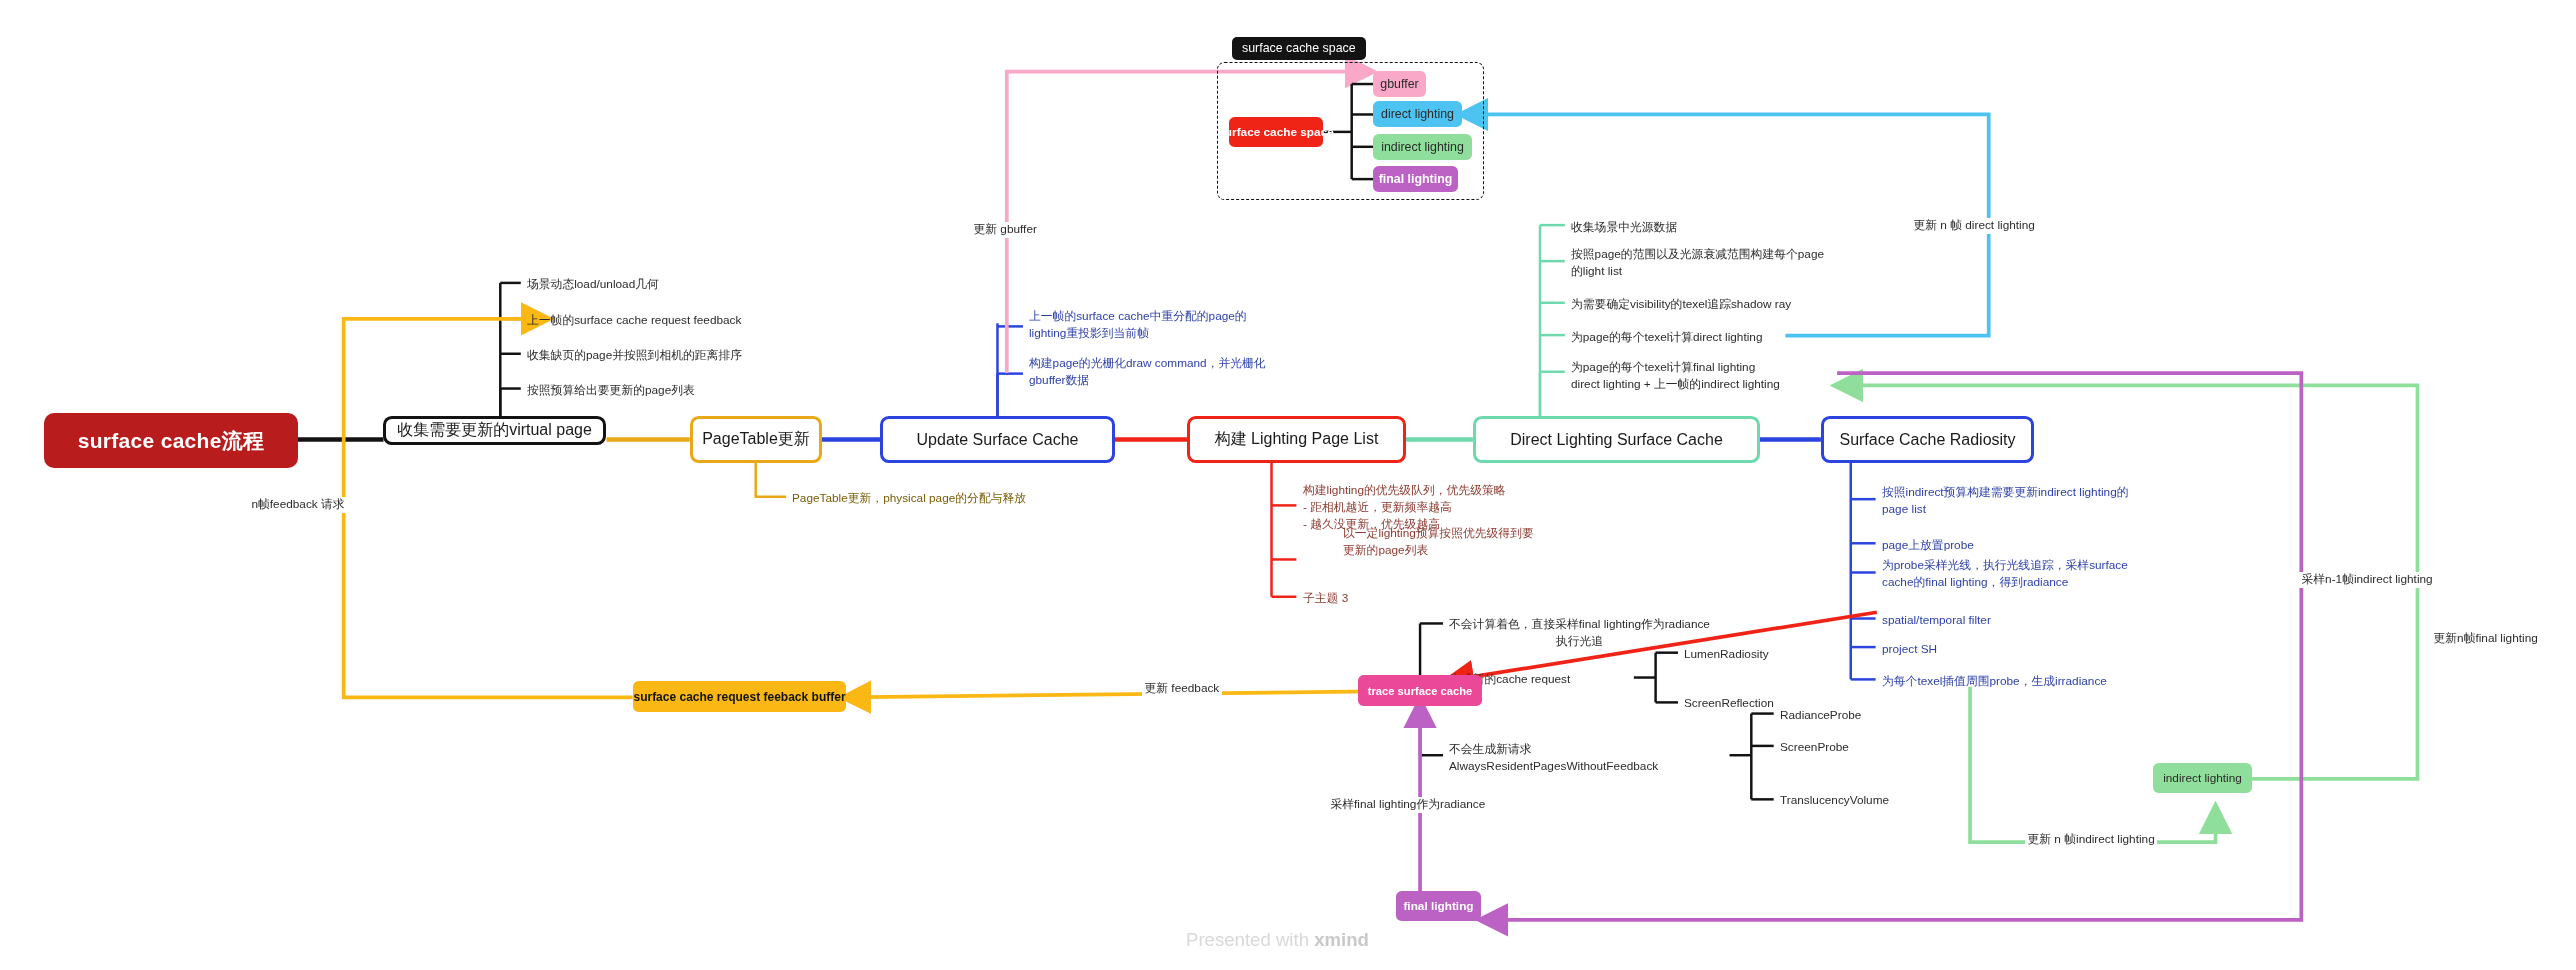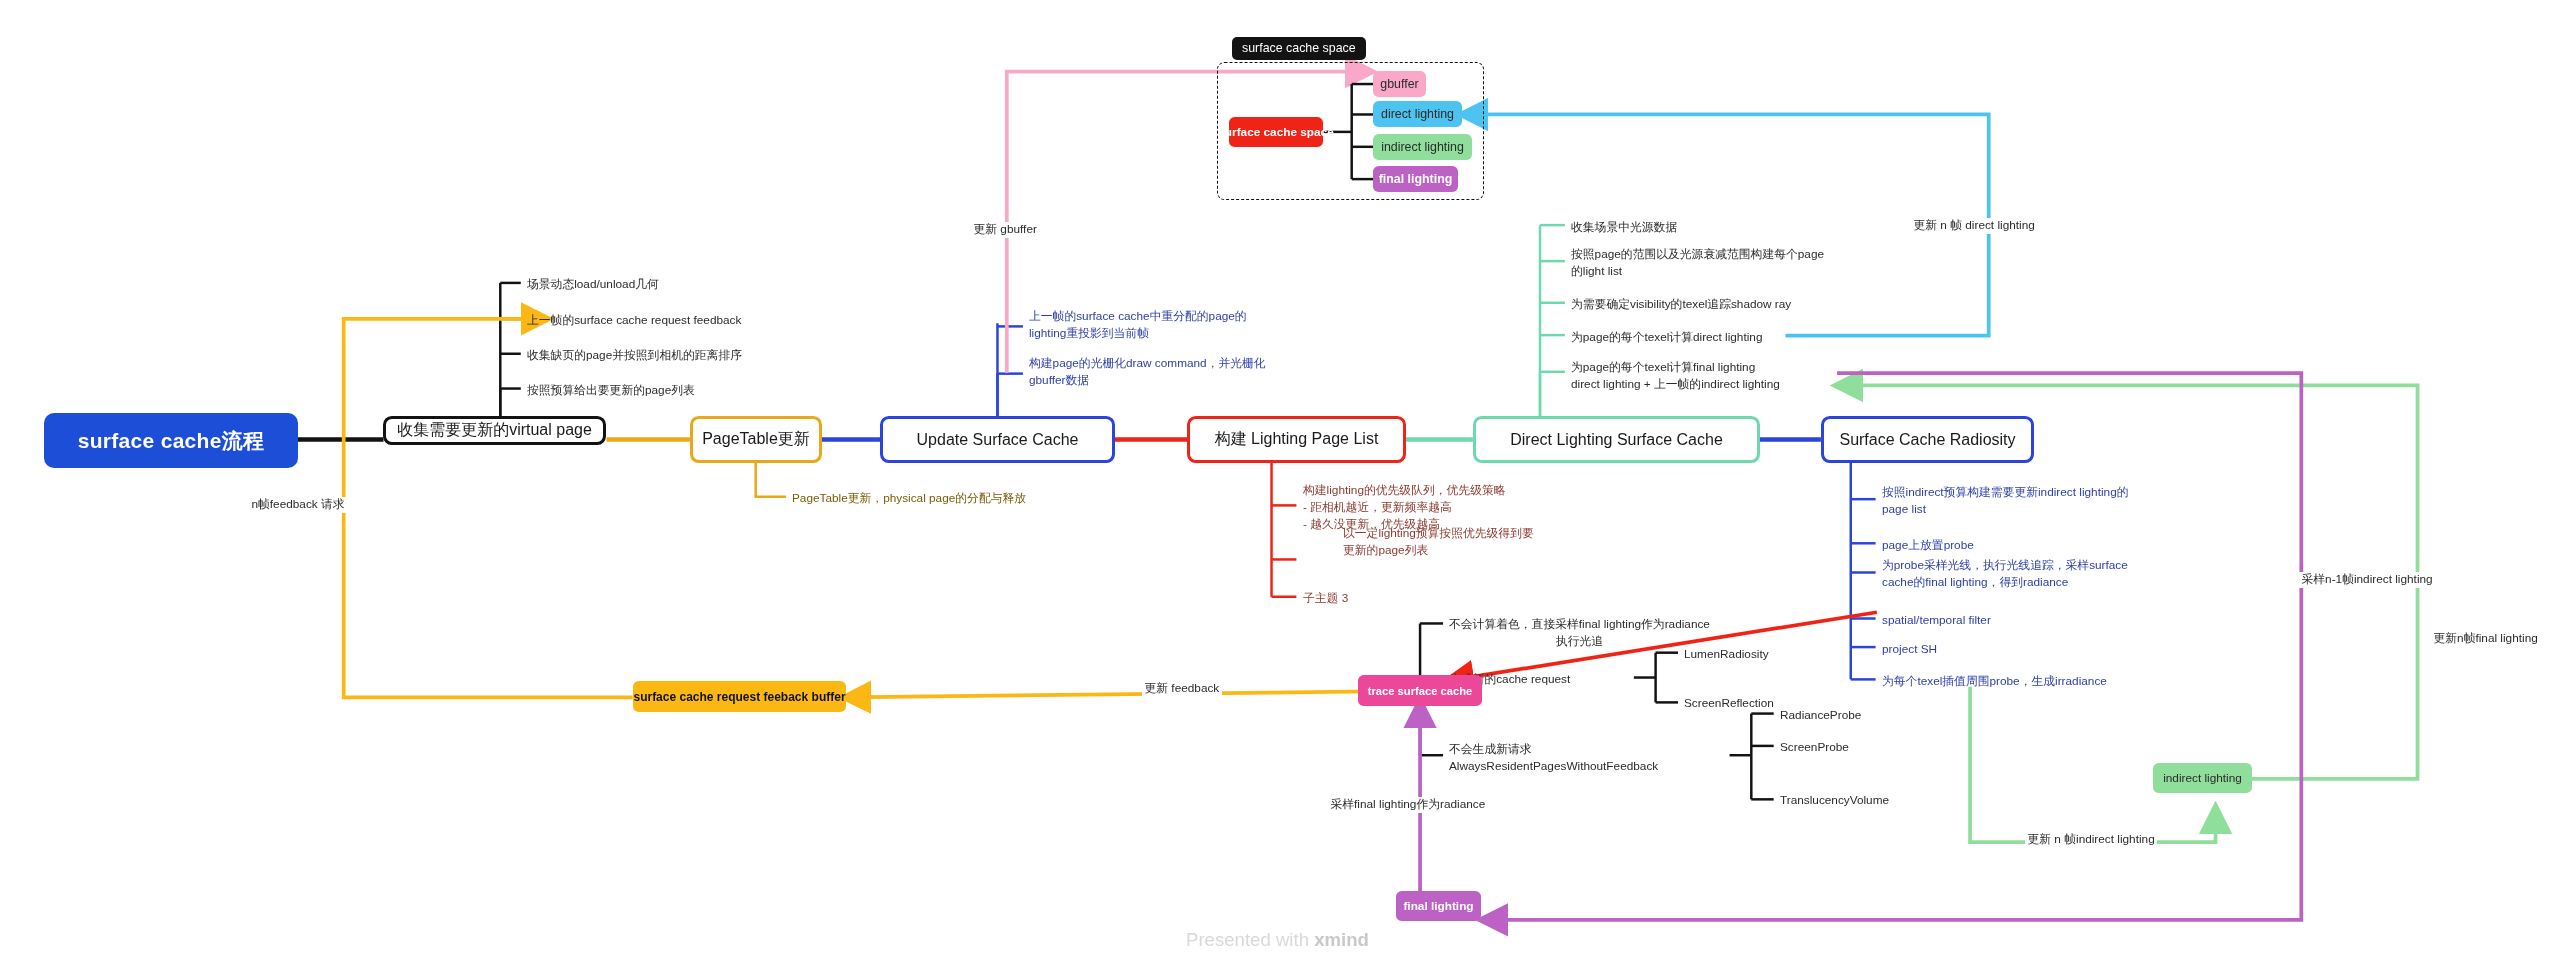--- a/index.html
+++ b/index.html
@@ -23,21 +23,21 @@
   .node {
     position: absolute;
     box-sizing: border-box;
     display: flex;
     align-items: center;
     justify-content: center;
     text-align: center;
     white-space: nowrap;
   }
   .root-node {
-    background: #1d4ed8;
+    background: #b91c1c;
     color: #ffffff;
     border-radius: 10px;
     font-size: 21px;
     font-weight: bold;
     letter-spacing: 0.3px;
   }
   .spine-node {
     background: #ffffff;
     border-radius: 8.7px;
     font-size: 16px;

